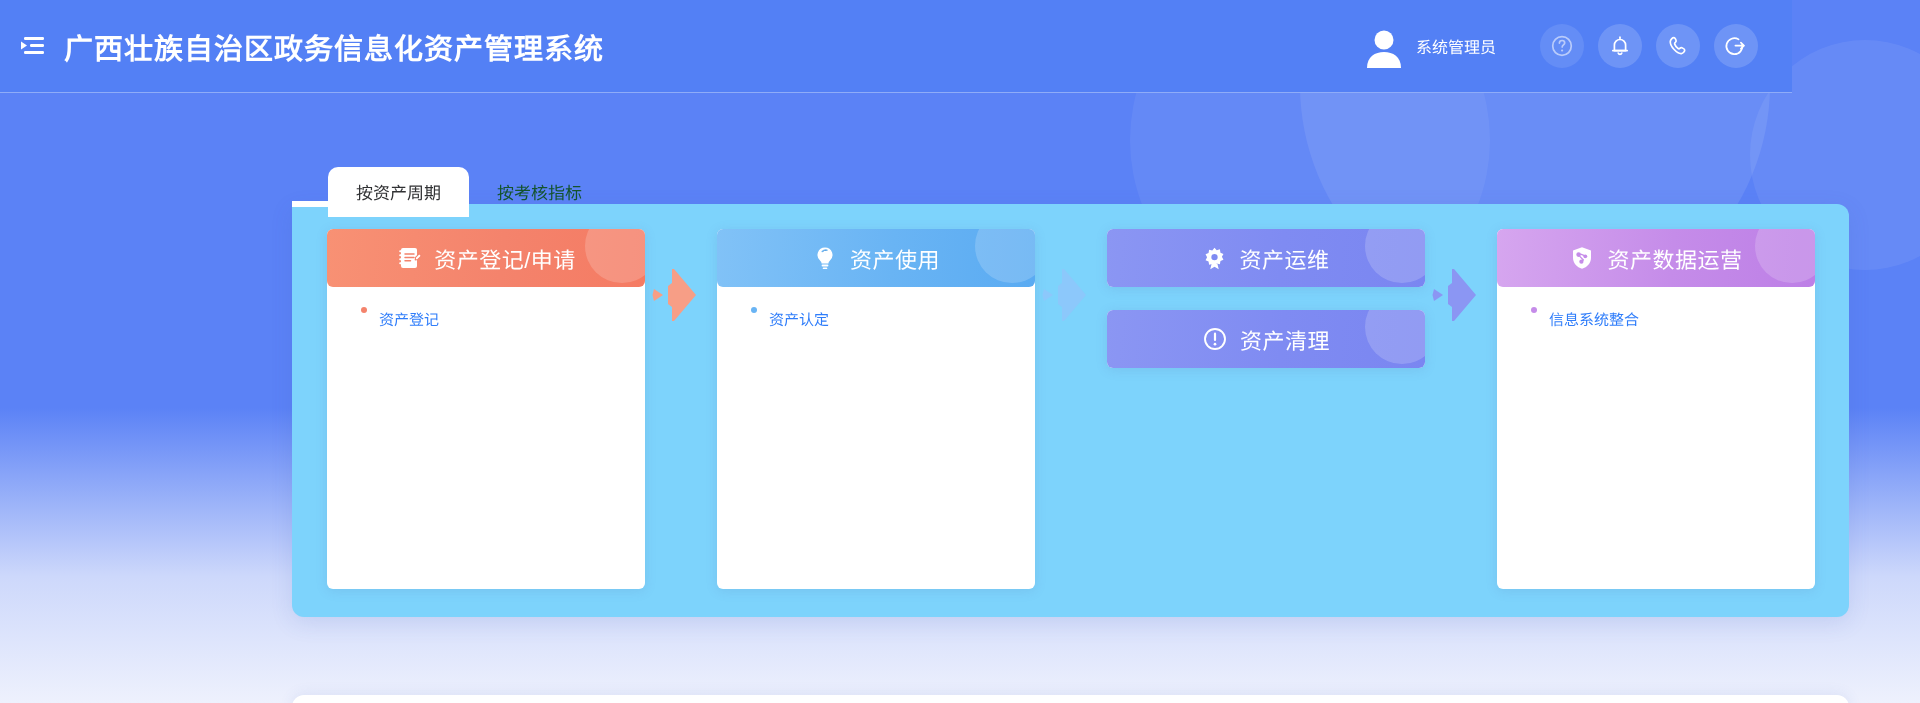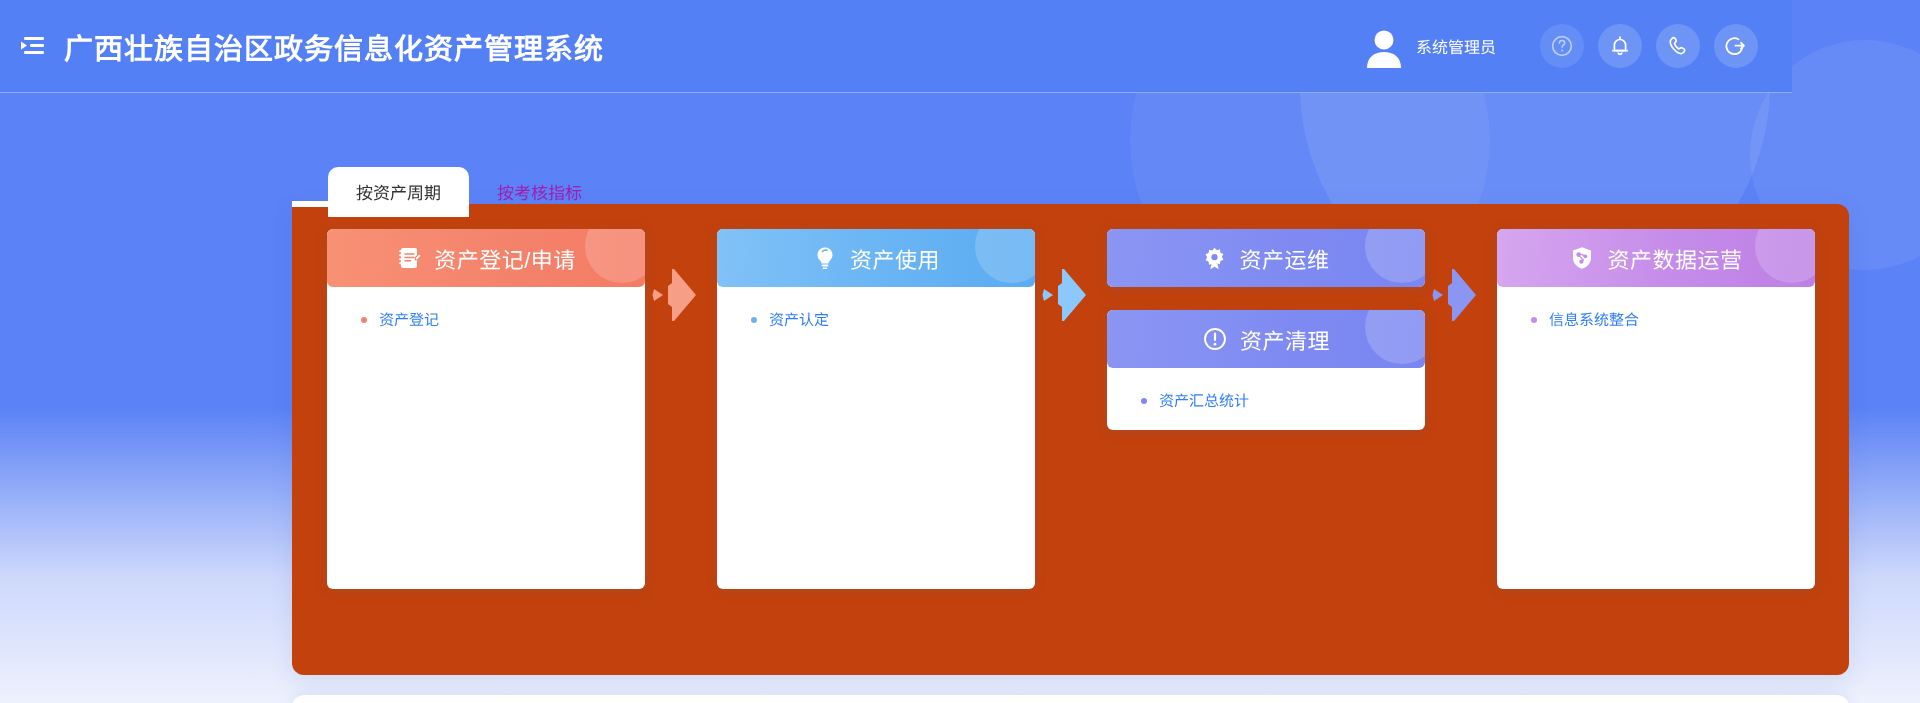--- a/index.html
+++ b/index.html
@@ -62,32 +62,32 @@
   .icon-btn.faded svg { opacity: 0.55; }
 
   
   .tabs {
     position: absolute; left: 328px; top: 167px; display: flex; align-items: flex-end;
     z-index: 12;
   }
   .tab {
     position: relative;
     padding: 12px 28px 13px 28px;
-    font-size: 17px; color: #a21caf; cursor: pointer;
+    font-size: 17px; color: #14532d; cursor: pointer;
     border-radius: 10px 10px 0 0;
     white-space: nowrap;
   }
   .tab.active {
     background: #ffffff; color: #303133; font-weight: 500;
   }
 
   
   .panel {
-    position: absolute; left: 292px; top: 204px; width: 1557px; height: 471px;
-    background: #c2410c;
+    position: absolute; left: 292px; top: 204px; width: 1557px; height: 413px;
+    background: #7dd3fc;
     border-radius: 12px;
     border-top-left-radius: 0;
     box-shadow: 0 6px 22px rgba(60,90,180,0.13);
     z-index: 10;
   }
   .panel::before {
     
     content: ""; position: absolute; left: 0; top: -3px; width: 160px; height: 6px;
     background: #fff;
   }
@@ -139,21 +139,21 @@
     margin-right: 12px; display: flex; align-items: center;
   }
   .card-head .head-icon svg { display: block; }
   .card-title {
     position: relative; z-index: 2;
     color: #ffffff; font-size: 22px; font-weight: 500; letter-spacing: 0.5px;
     white-space: nowrap;
   }
   .card-body { padding: 18px 0 14px 0; flex: 1; }
   .card-link {
-    display: flex; align-items: center;
+    display: flex; 
     padding: 2px 0 2px 34px;
     font-size: 15px;
     color: #2f7dfa;
     cursor: pointer;
     line-height: 26px;
     white-space: nowrap;
   }
   .card-link .dot {
     width: 6px; height: 6px; border-radius: 50%;
     margin-right: 12px; flex: none;
@@ -332,26 +332,20 @@
           <span class="blob"></span>
           <span class="head-icon">
             <svg width="26" height="26" viewBox="0 0 26 26" fill="none" aria-hidden="true">
               <circle cx="13" cy="13" r="10" stroke="#ffffff" stroke-width="1.9"></circle>
               <rect x="11.9" y="6.6" width="2.2" height="8.4" rx="1.1" fill="#ffffff"></rect>
               <circle cx="13" cy="18.2" r="1.35" fill="#ffffff"></circle>
             </svg>
           </span>
           <span class="card-title">资产清理</span>
         </div>
-        <div class="card-body">
-          <div class="card-link">
-            <span class="dot" style="background:#7f8bf2"></span>
-            <span>资产汇总统计</span>
-          </div>
-        </div>
       </div>
     </div>
 
     <div class="connector">
       <svg width="58" height="60" viewBox="0 0 58 60" aria-hidden="true">
         <path d="M2 24 L11 30 L2 36 L0.5 30 Z" fill="#8b96f3"></path>
         <path d="M20 4 L22 4 L44 30 L22 56 L20 56 L20 42 L16 39 L16 21 L20 18 Z" fill="#8b96f3"></path>
       </svg>
     </div>
 

